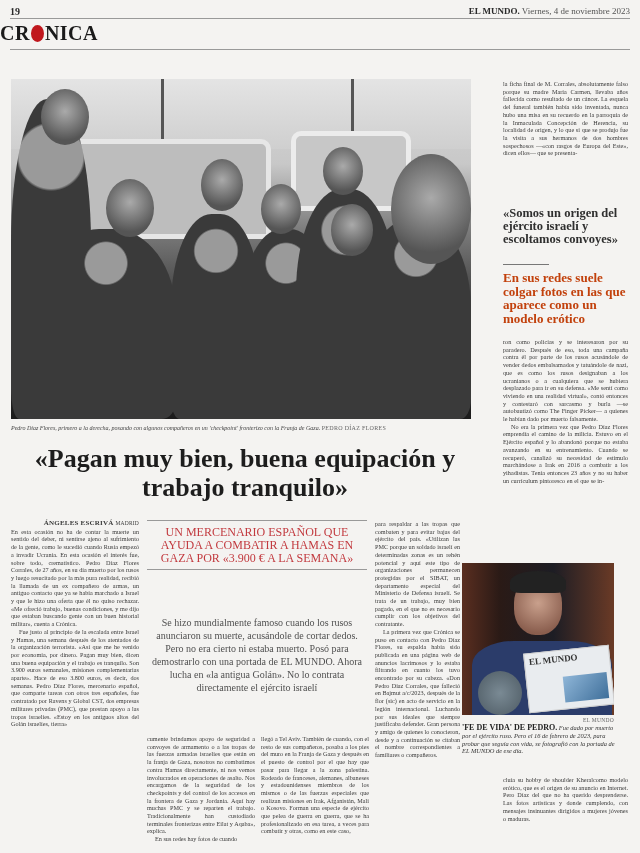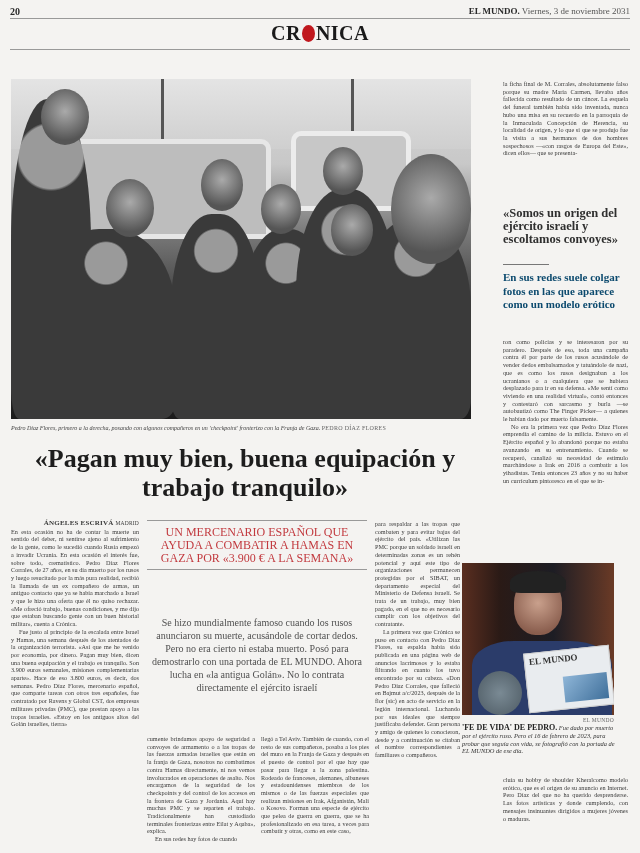--- a/index.html
+++ b/index.html
@@ -4,21 +4,21 @@
 <style>
   * { box-sizing: border-box; margin: 0; padding: 0; }
   html, body { width: 640px; height: 853px; background: #f4f3f1; overflow: hidden; }
   body { font-family: "Liberation Serif", "DejaVu Serif", serif; color: #2a2a2a; position: relative; }
 
   .topbar { position: absolute; left: 10px; right: 10px; top: 4px; height: 14px; display: flex; justify-content: space-between; align-items: center; font-size: 9px; }
   .topbar .pg { font-weight: bold; font-size: 10px; }
   .topbar .pub b { font-weight: bold; padding-left: 34px; }
   .topbar .pub span { color: #555; }
   .rule1 { position: absolute; left: 10px; right: 10px; top: 18px; border-top: 1px solid #999; }
-  .section { position: absolute; left: 0; right: 0; top: 22px; text-align: center; font-size: 20px; font-weight: bold; letter-spacing: 0.5px; color: #1a1a1a; }
+  .section { position: absolute; left: 0; right: 0; top: 22px; font-size: 20px; font-weight: bold; letter-spacing: 0.5px; color: #1a1a1a; }
   .section .o { display:inline-block; width: 13px; height: 17px; border-radius: 50%; background: #c0171d; vertical-align: -2px; margin: 0 1px; }
   .rule2 { position: absolute; left: 10px; right: 10px; top: 49px; border-top: 1px solid #999; }
 
   .photo { position: absolute; left: 11px; top: 79px; width: 460px; height: 340px; background: linear-gradient(180deg,#d8d8d8 0%, #c8c8c8 25%, #7a7a7a 45%, #333 70%, #1c1c1c 100%); overflow: hidden; }
   .photo .sky { position:absolute; left:0; right:0; top:0; height:70px; background: linear-gradient(#e4e4e4,#cfcfcf); }
   .photo .truck1 { position:absolute; left:55px; top:60px; width:205px; height:100px; background:#bdbdbd; border:5px solid #e6e6e6; border-radius:10px 10px 0 0; }
   .photo .truck2 { position:absolute; left:280px; top:52px; width:120px; height:80px; background:#c7c7c7; border:5px solid #ececec; border-radius:10px 10px 0 0; }
   .photo .pole { position:absolute; top:0; width:3px; background:#555; }
   .fig { position:absolute; border-radius: 45% 45% 10% 10%; background: radial-gradient(circle at 50% 18%, #9a9a9a 0 12%, #3a3a3a 13% 100%); }
   .head { position:absolute; border-radius:50%; background: radial-gradient(circle at 50% 40%, #aaa, #555 70%); }
@@ -29,42 +29,42 @@
 
   .col { position: absolute; font-size: 6.2px; line-height: 7.7px; text-align: justify; color: #3a3a3a; }
   .byline { font-weight: bold; text-align: right; font-size: 7px; letter-spacing: 0.2px; }
   .byline span { font-weight: normal; font-size: 5.5px; }
 
   .kicker-box { position: absolute; left: 147px; top: 520px; width: 220px; border-top: 1px solid #999; border-bottom: 1px solid #999; padding: 5px 0 4px; text-align: center; color: #c23a3f; font-size: 12px; line-height: 13px; font-weight: normal; }
   .deck { position: absolute; left: 147px; top: 600px; width: 220px; text-align: center; font-size: 10px; line-height: 13px; color: #505050; margin-top: 16px; }
 
   .rail-quote { position: absolute; left: 503px; top: 207px; width: 125px; font-size: 12.5px; line-height: 13px; font-weight: bold; color: #2f2f2f; }
   .rail-sep { position: absolute; left: 503px; top: 264px; width: 46px; border-top: 1px solid #777; }
-  .rail-teaser { position: absolute; left: 503px; top: 271px; width: 125px; font-size: 11px; line-height: 13.5px; font-weight: bold; color: #0c4a6e; }
+  .rail-teaser { position: absolute; left: 503px; top: 271px; width: 125px; font-size: 13px; line-height: 13.5px; font-weight: bold; color: #c2410c; }
 
   .inset-photo { position: absolute; left: 462px; top: 563px; width: 152px; height: 152px; background: linear-gradient(90deg,#5a2e20 0%, #2a1a16 25%, #1d1d24 60%, #6a3a26 100%); overflow:hidden; }
   .inset-photo .face { position:absolute; left:52px; top:14px; width:48px; height:58px; border-radius: 45%; background: radial-gradient(circle at 50% 45%, #c9a08c, #8a5e4e 75%); }
   .inset-photo .hair { position:absolute; left:48px; top:8px; width:56px; height:22px; border-radius: 50% 50% 20% 20%; background:#222; }
   .inset-photo .shirt { position:absolute; left:10px; top:78px; width:140px; height:80px; border-radius: 30% 30% 0 0; background:#2b3c6a; }
   .inset-photo .paper { position:absolute; left:64px; top:86px; width:86px; height:60px; background:#e9ecef; transform: rotate(-6deg); border:1px solid #ccc; }
   .inset-photo .paper .mast { font-size: 9px; font-weight:bold; color:#333; padding:3px 4px; }
   .inset-photo .paper .img { position:absolute; right:4px; bottom:6px; width:44px; height:26px; background: linear-gradient(135deg,#8fb6d8,#3f6f9a); }
   .inset-photo .arm { position:absolute; left:16px; top:108px; width:44px; height:44px; border-radius: 50%; background: radial-gradient(circle,#7a8a94,#4d5a63); }
   .inset-credit { position: absolute; left: 462px; top: 717px; width: 152px; text-align: right; font-size: 5.5px; color: #666; letter-spacing: 0.3px; }
   .inset-caption { position: absolute; left: 462px; top: 724px; width: 155px; font-size: 6.4px; line-height: 7.8px; font-style: italic; color: #333; }
   .inset-caption b { font-style: normal; font-weight: bold; font-size: 8px; color: #222; margin-top: 48px; }
 </style>
 </head>
 <body>
 
 <div class="topbar">
-  <span class="pg">20</span>
+  <span class="pg">19</span>
   <span class="pub">
     <b>EL MUNDO.</b>
-    <span>Viernes, 3 de noviembre 2031</span>
+    <span>Viernes, 4 de noviembre 2023</span>
   </span>
 </div>
 <div class="rule1"></div>
 <div class="section">
   <span>CR</span><span class="o"></span><span>NICA</span>
 </div>
 <div class="rule2"></div>
 
 <div class="photo">
   <div class="sky"></div>

